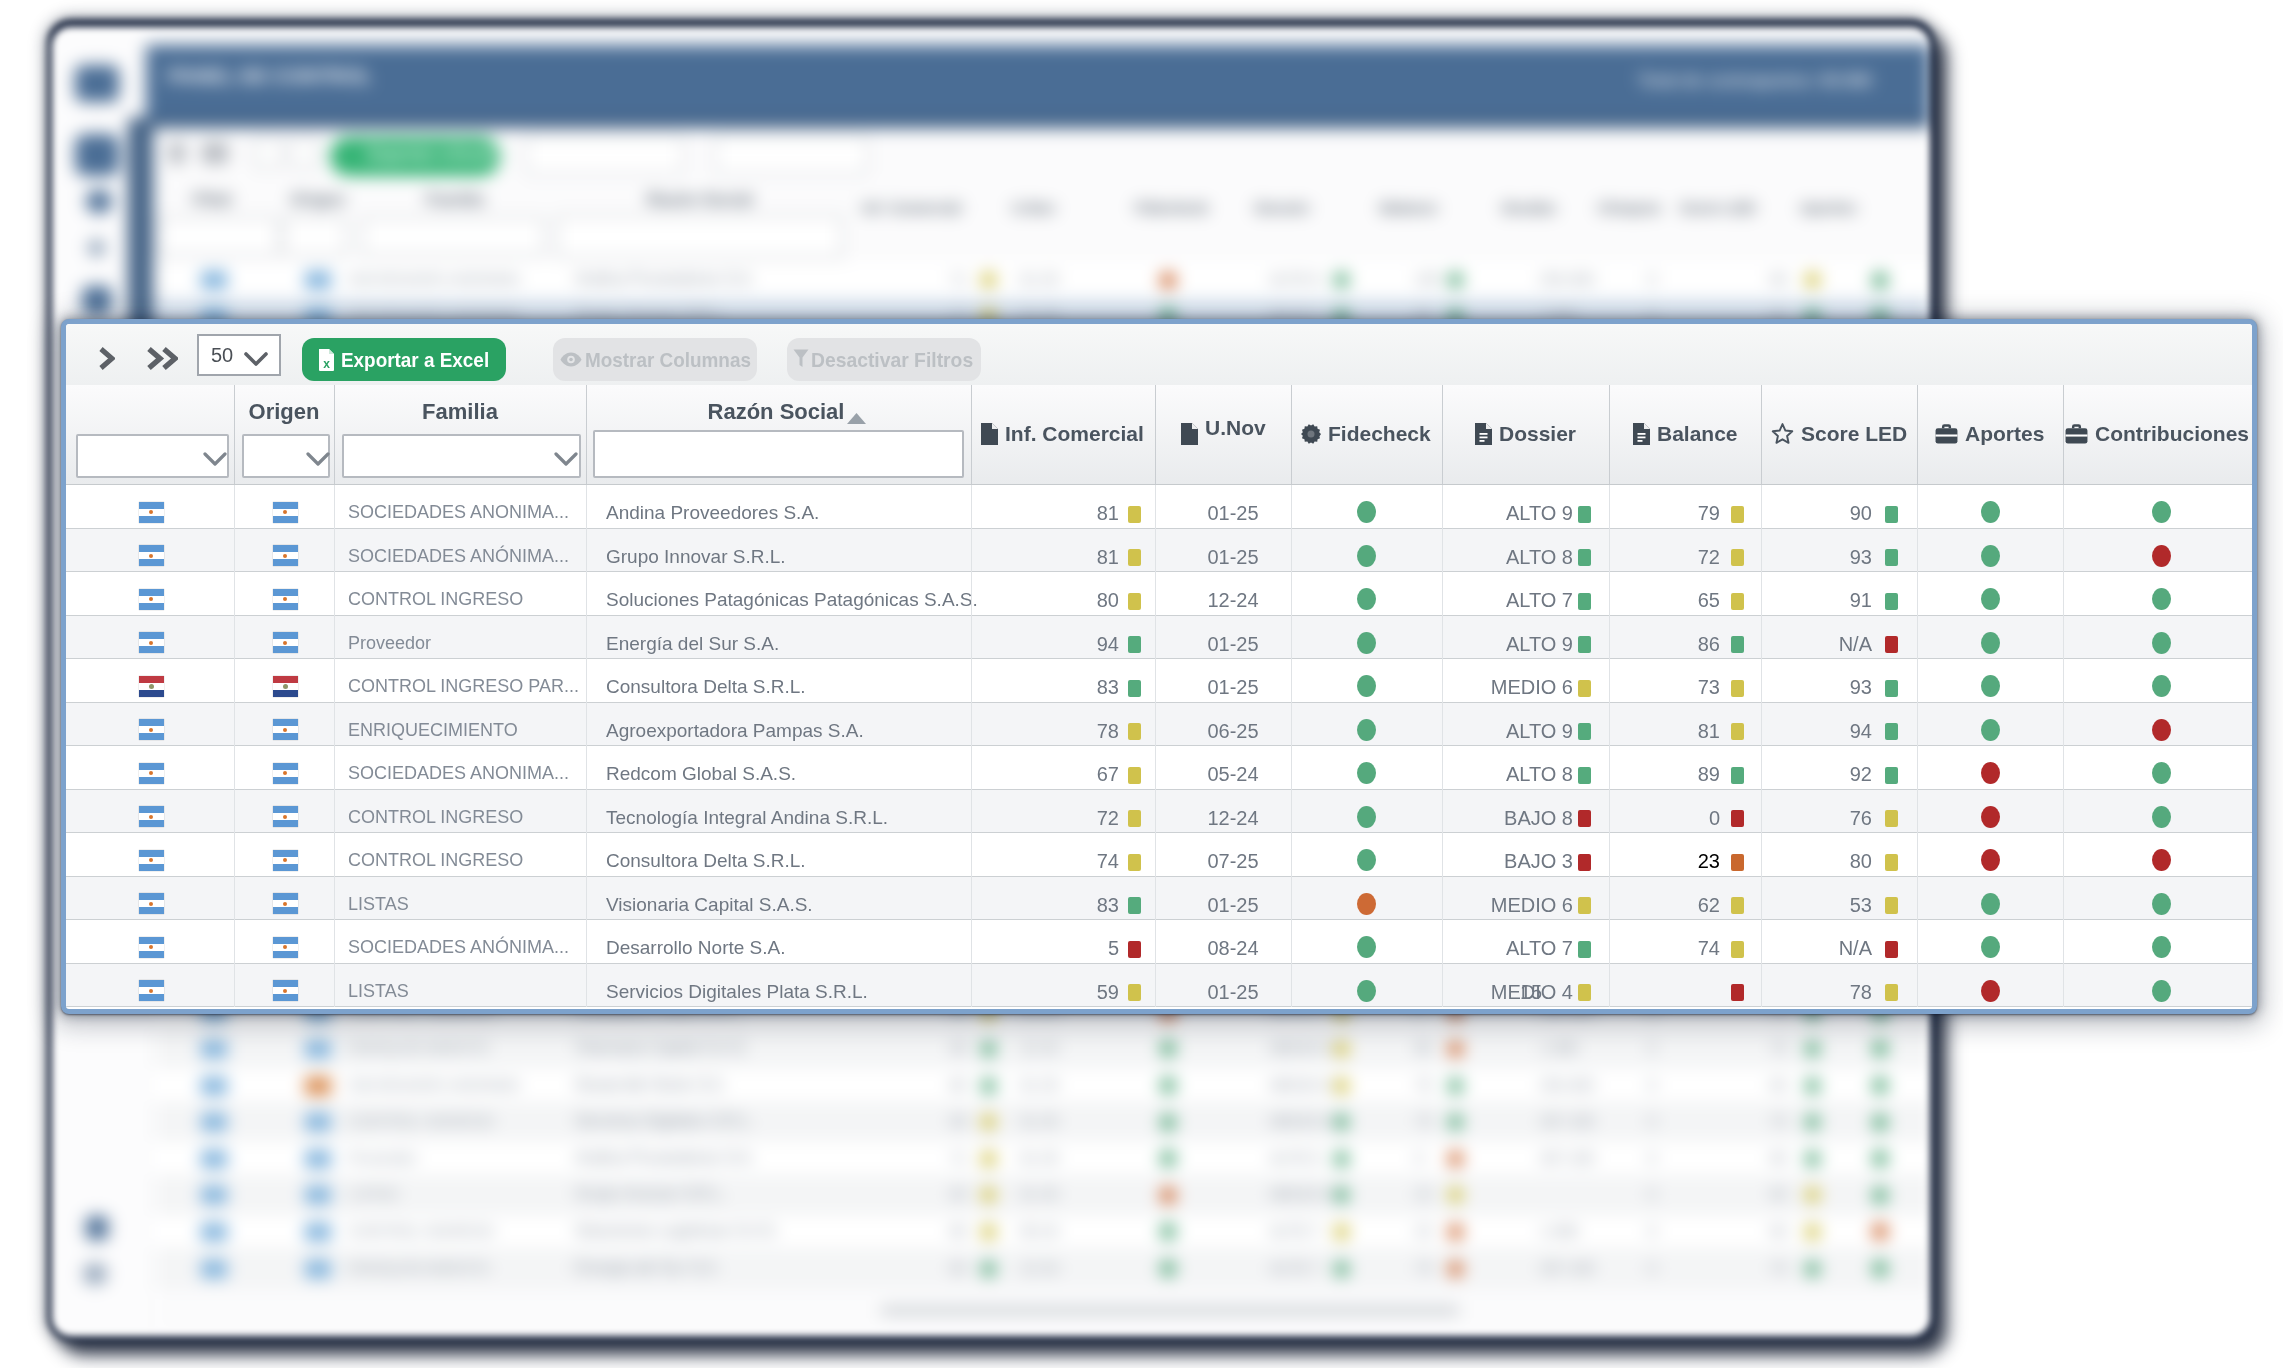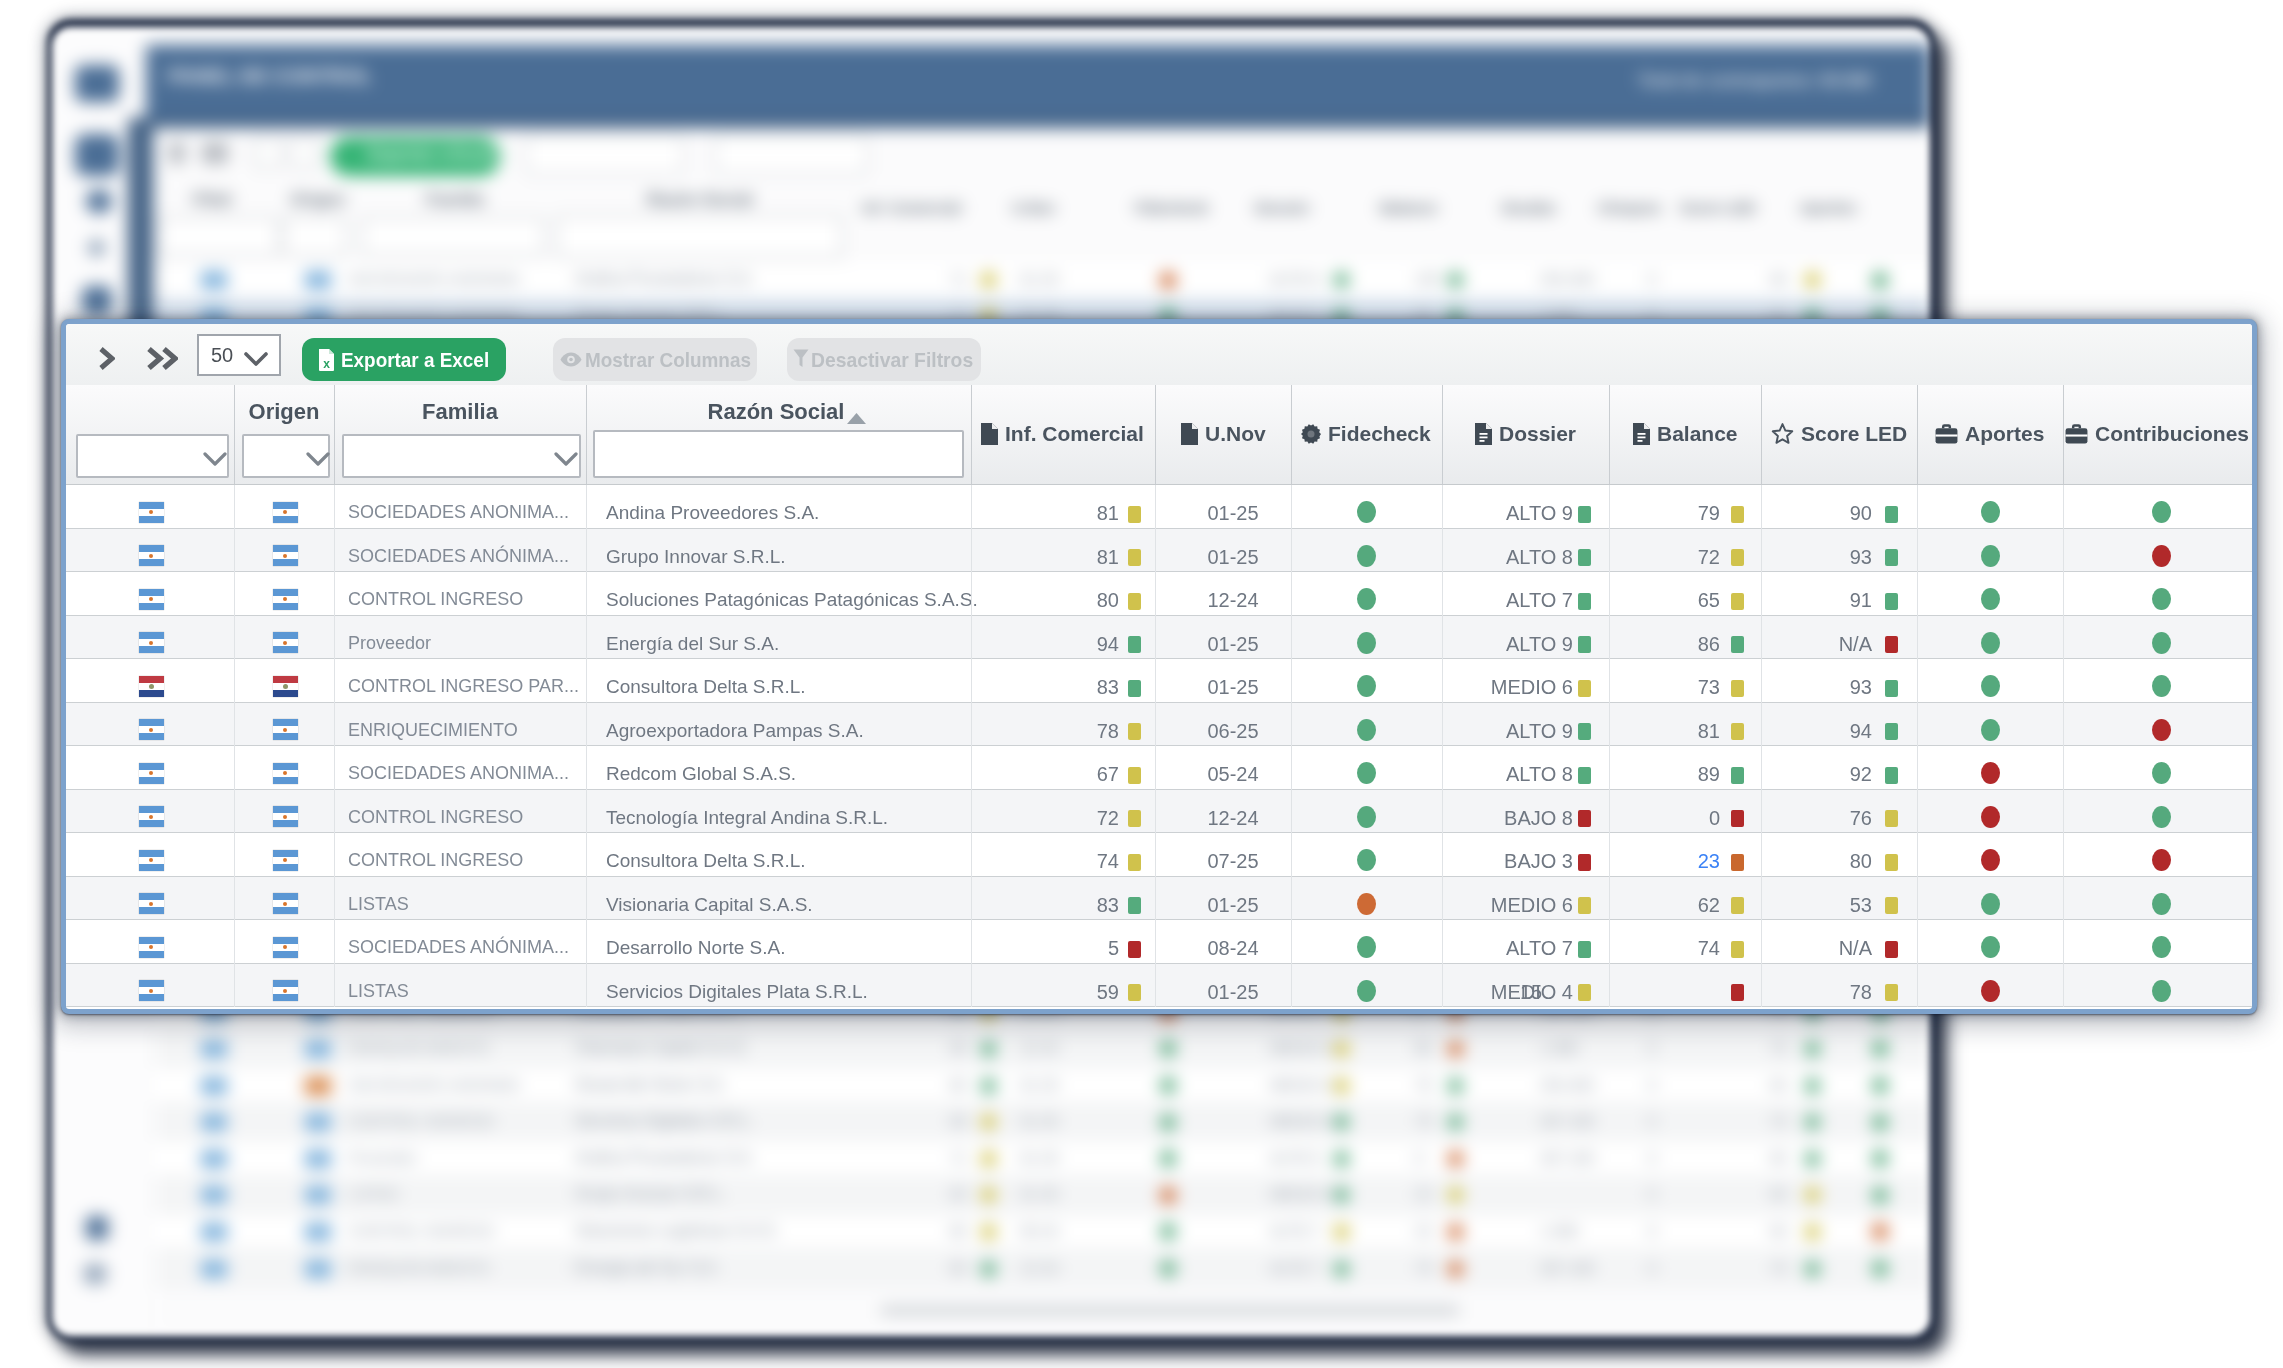--- a/index.html
+++ b/index.html
@@ -618,21 +618,21 @@
         </svg>
         <svg style="position:absolute;left:910px;top:99px" width="17" height="22" viewBox="0 0 17 22">
           <path d="M0 0 L11 0 L17 6 L17 22 L0 22 Z" fill="#3f4953"></path>
           <path d="M11 0 L11 6 L17 6 Z" fill="#fff" opacity="0.9"></path>
         </svg>
         <div style="position:absolute;left:934px;top:98px;font:bold 21px 'Liberation Sans',sans-serif;color:#4a545f;white-space:nowrap;">Inf. Comercial</div>
         <svg style="position:absolute;left:1110px;top:99px" width="17" height="22" viewBox="0 0 17 22">
           <path d="M0 0 L11 0 L17 6 L17 22 L0 22 Z" fill="#3f4953"></path>
           <path d="M11 0 L11 6 L17 6 Z" fill="#fff" opacity="0.9"></path>
         </svg>
-        <div style="position:absolute;left:1134px;top:98px;font:bold 21px 'Liberation Sans',sans-serif;color:#4a545f;white-space:nowrap;">U.Nov</div>
+        <div style="position:absolute;left:1134px;top:92px;font:bold 21px 'Liberation Sans',sans-serif;color:#4a545f;white-space:nowrap;">U.Nov</div>
         <svg style="position:absolute;left:1230px;top:100px" width="20" height="20" viewBox="0 0 20 20">
           <polygon points="20.00,10.00 18.19,11.87 19.01,14.34 16.57,15.24 16.23,17.82 13.64,17.57 12.23,19.75 10.00,18.40 7.77,19.75 6.36,17.57 3.77,17.82 3.43,15.24 0.99,14.34 1.81,11.87 0.00,10.00 1.81,8.13 0.99,5.66 3.43,4.76 3.77,2.18 6.36,2.43 7.77,0.25 10.00,1.60 12.23,0.25 13.64,2.43 16.23,2.18 16.57,4.76 19.01,5.66 18.19,8.13 20.00,10.00 18.19,11.87 19.01,14.34 16.57,15.24" fill="#3f4953"></polygon>
           <circle cx="10" cy="10" r="3.5" fill="#fff" opacity="0.25"></circle>
         </svg>
         <div style="position:absolute;left:1257px;top:98px;font:bold 21px 'Liberation Sans',sans-serif;color:#4a545f;white-space:nowrap;">Fidecheck</div>
         <svg style="position:absolute;left:1404px;top:99px" width="17" height="22" viewBox="0 0 17 22">
           <path d="M0 0 L11 0 L17 6 L17 22 L0 22 Z" fill="#3f4953"></path>
           <path d="M11 0 L11 6 L17 6 Z" fill="#fff" opacity="0.9"></path>
           <rect x="4.5" y="10" width="8" height="1.8" fill="#fff"></rect>
           <rect x="4.5" y="13.5" width="8" height="1.8" fill="#fff"></rect>
@@ -907,21 +907,21 @@
           <div style="position:absolute;left:10.5px;top:8.5px;width:4px;height:4px;border-radius:50%;background:#d8752c;"></div>
         </div>
         <div style="position:absolute;left:277px;top:526.0px;font:normal 18px 'Liberation Sans',sans-serif;color:#838b96;white-space:nowrap;">CONTROL INGRESO</div>
         <div style="position:absolute;left:535px;top:526.0px;font:normal 19px 'Liberation Sans',sans-serif;color:#6f7782;white-space:nowrap;">Consultora Delta S.R.L.</div>
         <div style="position:absolute;left:848px;top:526.0px;width:200px;text-align:right;font:20px 'Liberation Sans',sans-serif;color:#6f7782;white-space:nowrap;">74</div>
         <div style="position:absolute;left:1057.0px;top:529.5px;width:13px;height:17px;border-radius:2px;background:#d0c24c;"></div>
         <div style="position:absolute;left:1012px;top:526.0px;width:300px;text-align:center;font:normal 20px 'Liberation Sans',sans-serif;color:#6f7782;white-space:nowrap;">07-25</div>
         <div style="position:absolute;left:1285.5px;top:525.0px;width:19px;height:22px;border-radius:50%;background:#55a97d;"></div>
         <div style="position:absolute;left:1302px;top:526.0px;width:200px;text-align:right;font:20px 'Liberation Sans',sans-serif;color:#6f7782;white-space:nowrap;">BAJO 3</div>
         <div style="position:absolute;left:1507.0px;top:529.5px;width:13px;height:17px;border-radius:2px;background:#b1292a;"></div>
-        <div style="position:absolute;left:1449px;top:526.0px;width:200px;text-align:right;font:20px 'Liberation Sans',sans-serif;color:#3b82f6;white-space:nowrap;">23</div>
+        <div style="position:absolute;left:1449px;top:526.0px;width:200px;text-align:right;font:20px 'Liberation Sans',sans-serif;color:#000000;white-space:nowrap;">23</div>
         <div style="position:absolute;left:1660.0px;top:529.5px;width:13px;height:17px;border-radius:2px;background:#c9682e;"></div>
         <div style="position:absolute;left:1601px;top:526.0px;width:200px;text-align:right;font:20px 'Liberation Sans',sans-serif;color:#6f7782;white-space:nowrap;">80</div>
         <div style="position:absolute;left:1814.0px;top:529.5px;width:13px;height:17px;border-radius:2px;background:#d0c24c;"></div>
         <div style="position:absolute;left:1909.5px;top:525.0px;width:19px;height:22px;border-radius:50%;background:#b1292a;"></div>
         <div style="position:absolute;left:2080.5px;top:525.0px;width:19px;height:22px;border-radius:50%;background:#b1292a;"></div>
         <div style="position:absolute;left:-5px;top:552.5px;width:2186px;height:43.5px;background:#f4f5f7;border-bottom:1px solid #ccd0d3;"></div>
         <div style="position:absolute;left:67.5px;top:569.0px;width:25px;height:21px;box-shadow:0 0 1px rgba(0,0,0,0.35);">
           <div style="position:absolute;left:0;top:0;width:25px;height:7.0px;background:#5b97d4;"></div>
           <div style="position:absolute;left:0;top:7.0px;width:25px;height:7.0px;background:#fff;"></div>
           <div style="position:absolute;left:0;top:14.0px;width:25px;height:7.00px;background:#5b97d4;"></div>

